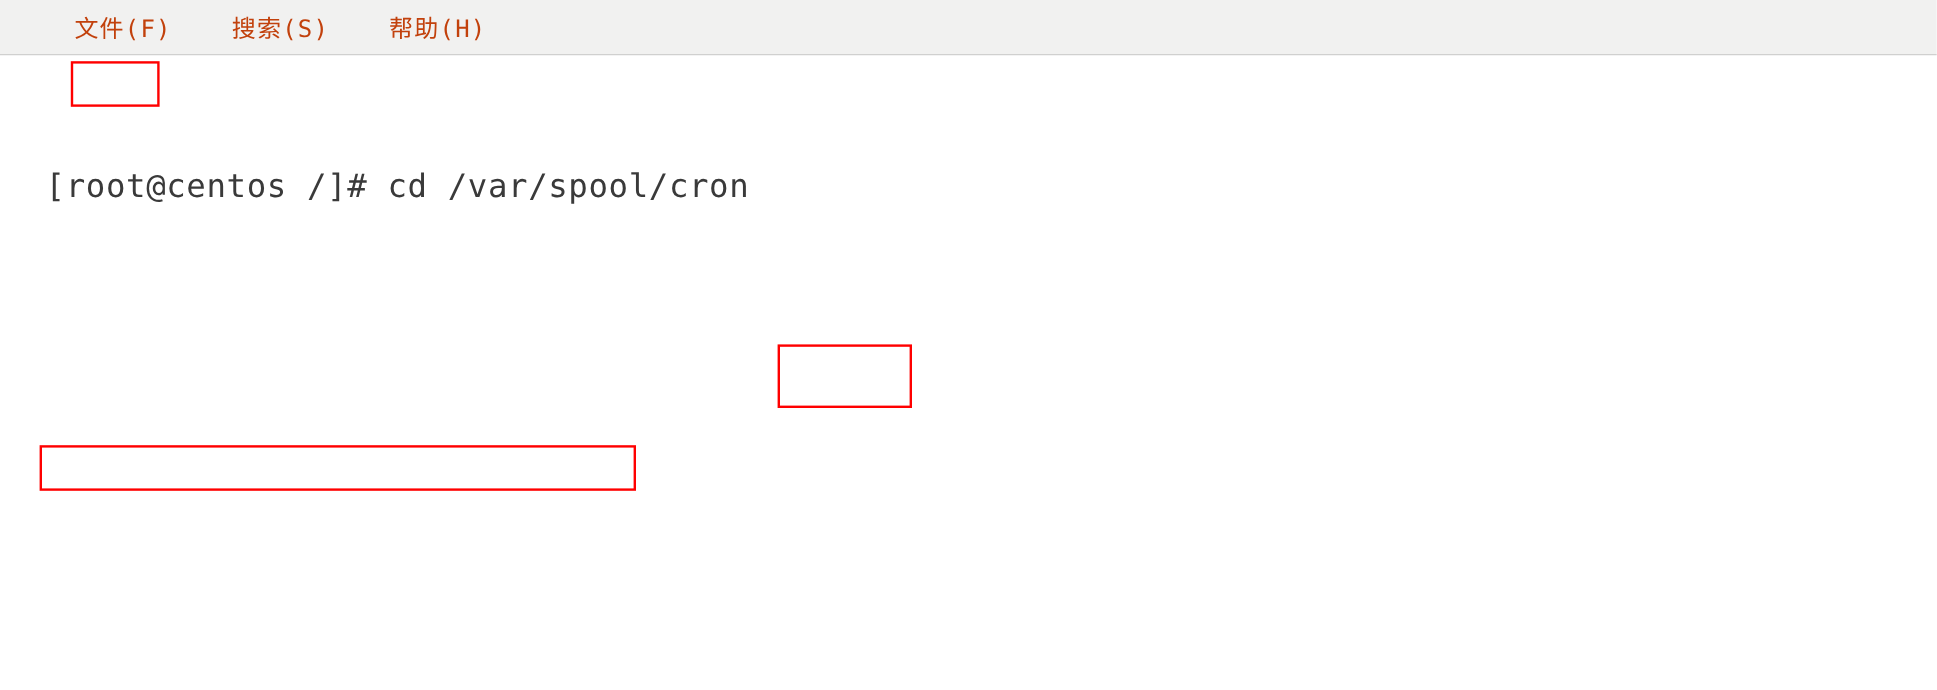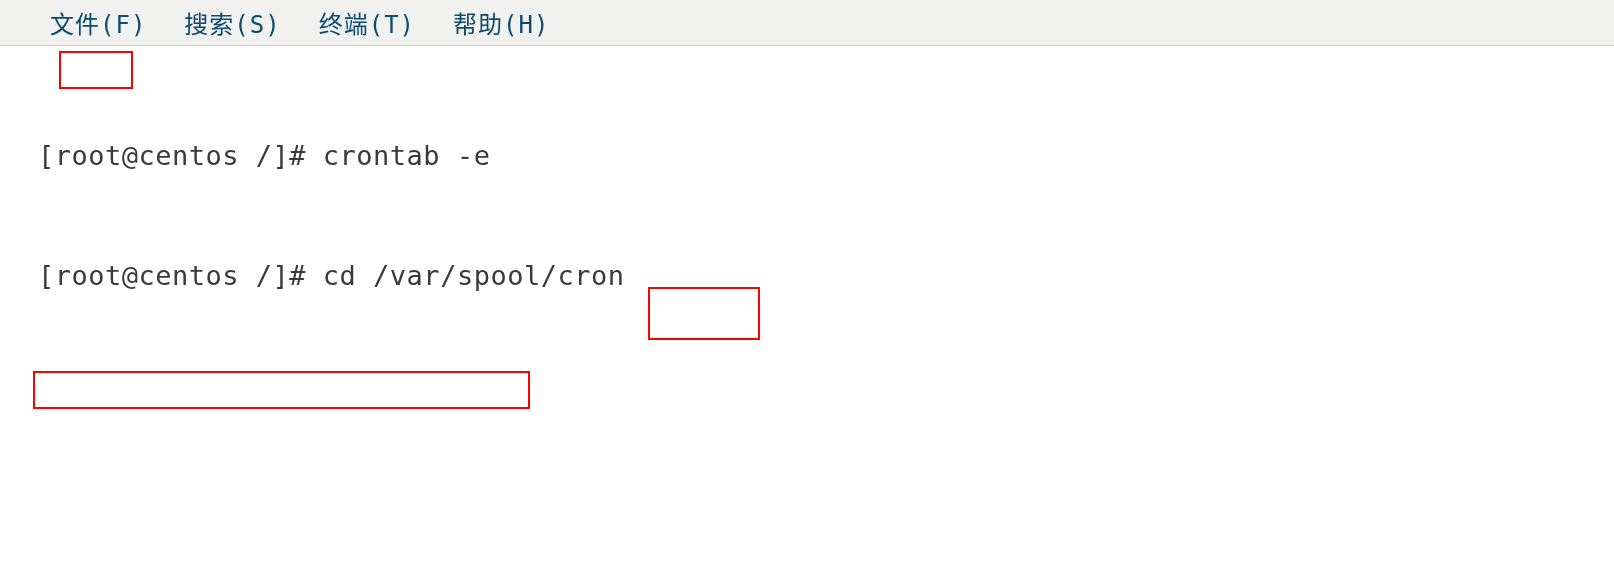--- a/index.html
+++ b/index.html
@@ -15,26 +15,27 @@
   .menubar {
     position: relative;
     height: 46px;
     background: #f1f1f0;
     border-bottom: 1px solid #d0d0cf;
     display: flex;
     align-items: center;
     padding-left: 50px;
   }
   .menu-item {
-    font-size: 24px;
-    color: #0c4a6e;
+    font-size: 20px;
+    color: #c2410c;
     margin-right: 38px;
     white-space: nowrap;
     letter-spacing: 1px;
     cursor: default;
+    margin-left: 12px;
   }
   .terminal {
     position: relative;
     padding: 10px 0 0 38px;
     font-size: 27px;
     line-height: 40px;
     color: #3a3a3a;
     letter-spacing: 0.5px;
     white-space: pre;
   }
@@ -51,26 +52,24 @@
   .annot.b1 { left: 59px;  top: 5px;   width: 74px;  height: 38px; }
   .annot.b2 { left: 648px; top: 241px; width: 112px; height: 53px; }
   .annot.b3 { left: 33px;  top: 325px; width: 497px; height: 38px; }
 </style>
 </head>
 <body>
 
 <div class="menubar">
   <span class="menu-item">文件(F)</span>
   <span class="menu-item">搜索(S)</span>
-  <span class="menu-item">终端(T)</span>
   <span class="menu-item">帮助(H)</span>
 </div>
 
 <div class="terminal">
-  <span class="line">[root@centos /]# crontab -e</span>
   <span class="line">[root@centos /]# cd /var/spool/cron</span>
   
   
   
   
   
   
 
   <div class="annot b1"></div>
   <div class="annot b2"></div>

